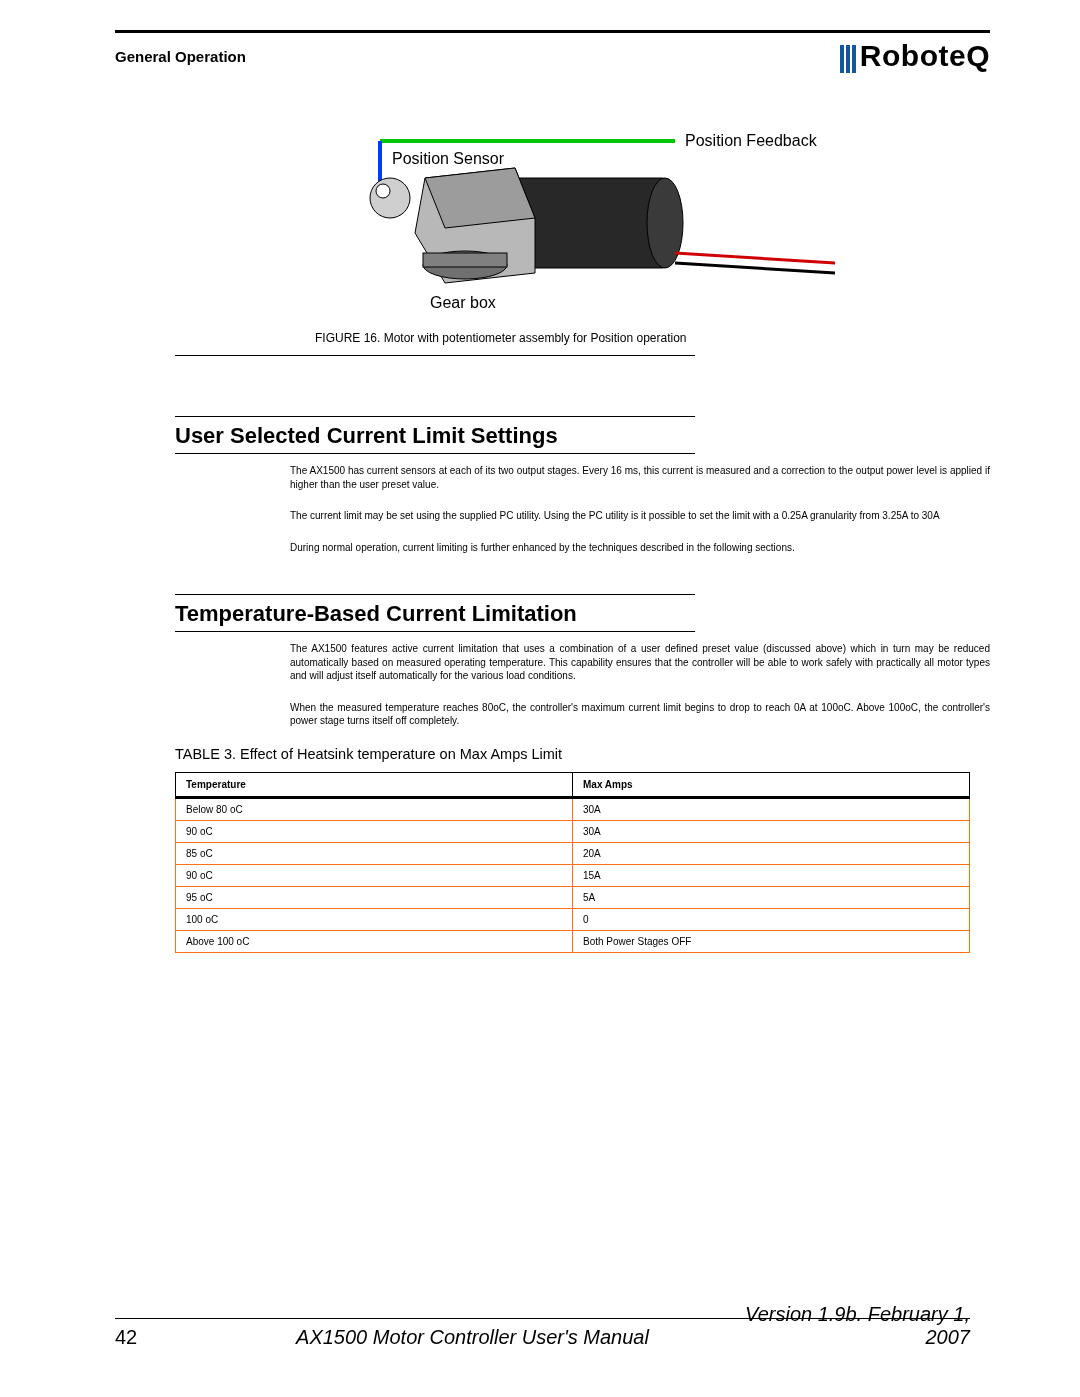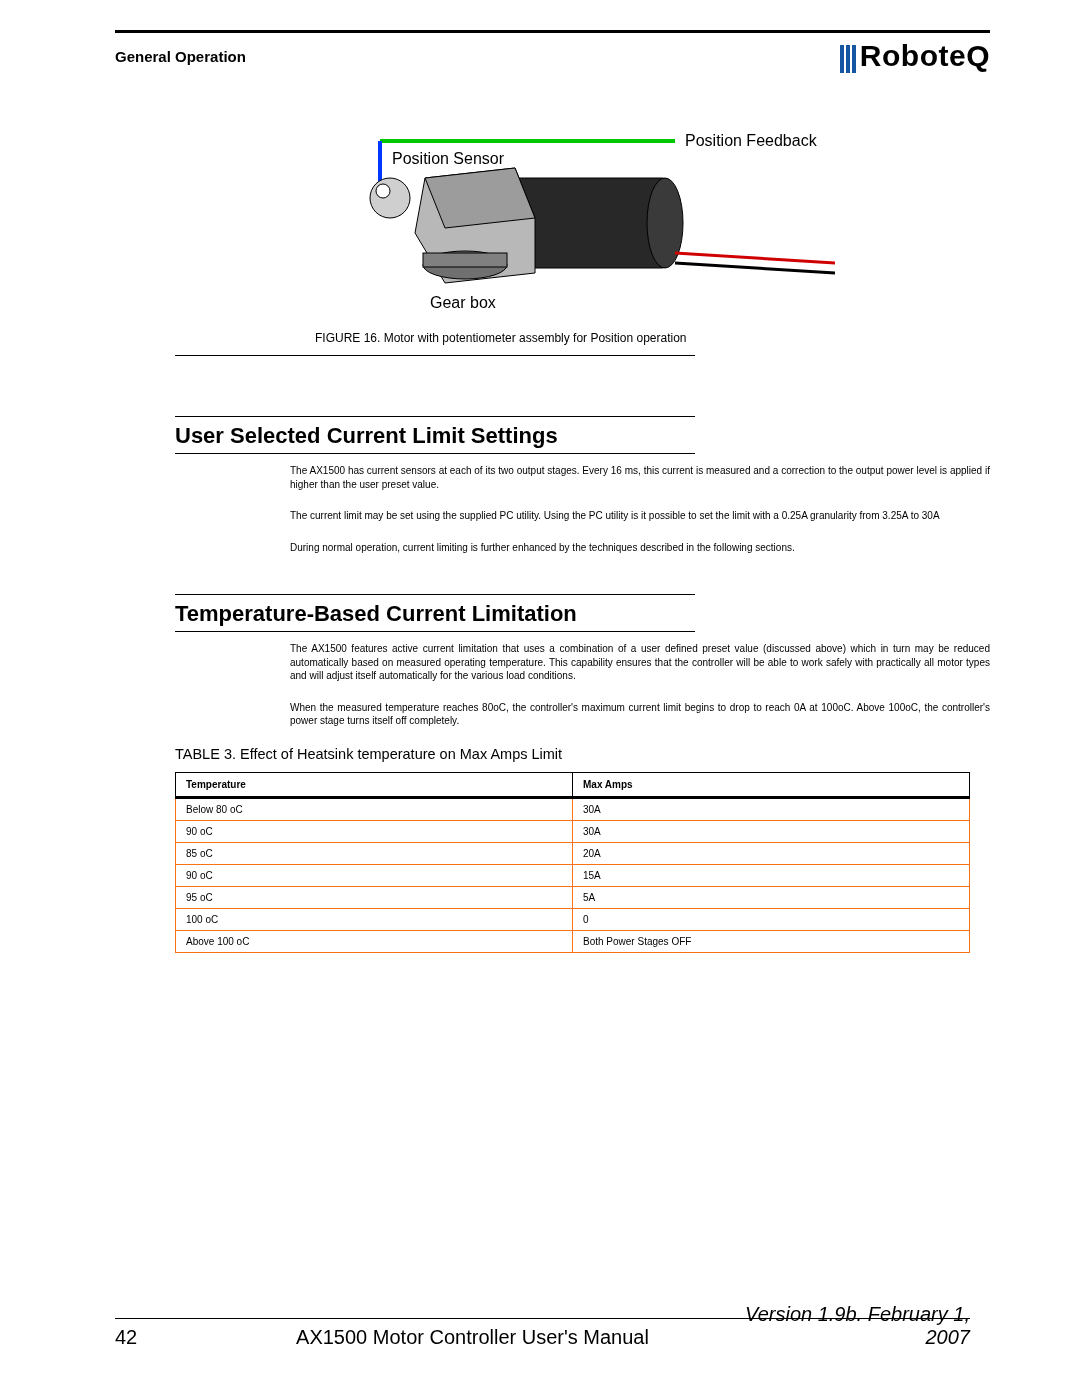--- a/index.html
+++ b/index.html
@@ -26,21 +26,21 @@
   .h2 { font-size: 22px; font-weight: bold; margin: 0 0 4px 60px; font-family: Arial, Helvetica, sans-serif; }
   .h2-rule-bot { border: none; border-top: 1px solid #000; margin: 0 0 10px 60px; width: 520px; }
   .para { font-size: 10px; line-height: 1.35; margin: 7px 0 18px 175px; max-width: 700px; text-align: justify; }
   .tab-caption { font-size: 14.5px; margin: 10px 0 10px 60px; }
   table.data { width: 795px; margin-left: 60px; border-collapse: collapse; font-size: 10px; }
   table.data th { text-align: left; font-weight: bold; padding: 6px 10px; border: 1px solid #000; border-bottom: 3px solid #000; }
   table.data td { padding: 5px 10px; border: 1px solid #f97316; }
   .footer-rule { border: none; border-top: 1px solid #000; position: absolute; left: 115px; width: 855px; bottom: 78px; }
   .footer { position: absolute; bottom: 48px; left: 115px; width: 855px; display: flex; align-items: flex-end; font-size: 20px; }
   .footer .pnum { width: 120px; }
-  .footer .center { flex: 1; text-align: center; }
+  .footer .center { flex: 1; text-align: center; font-style: italic; }
   .footer .right { width: 260px; text-align: right; font-style: italic; }
 </style>
 </head>
 <body>
 
 <div class="topbar"></div>
 <div class="header-row">
   <div class="section-label">General Operation</div>
   <div class="logo">
     <span class="logo-bars">

